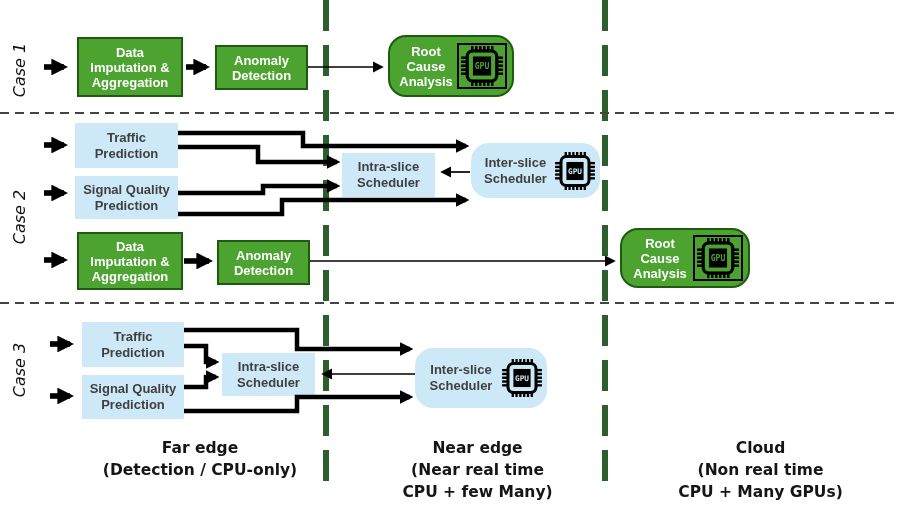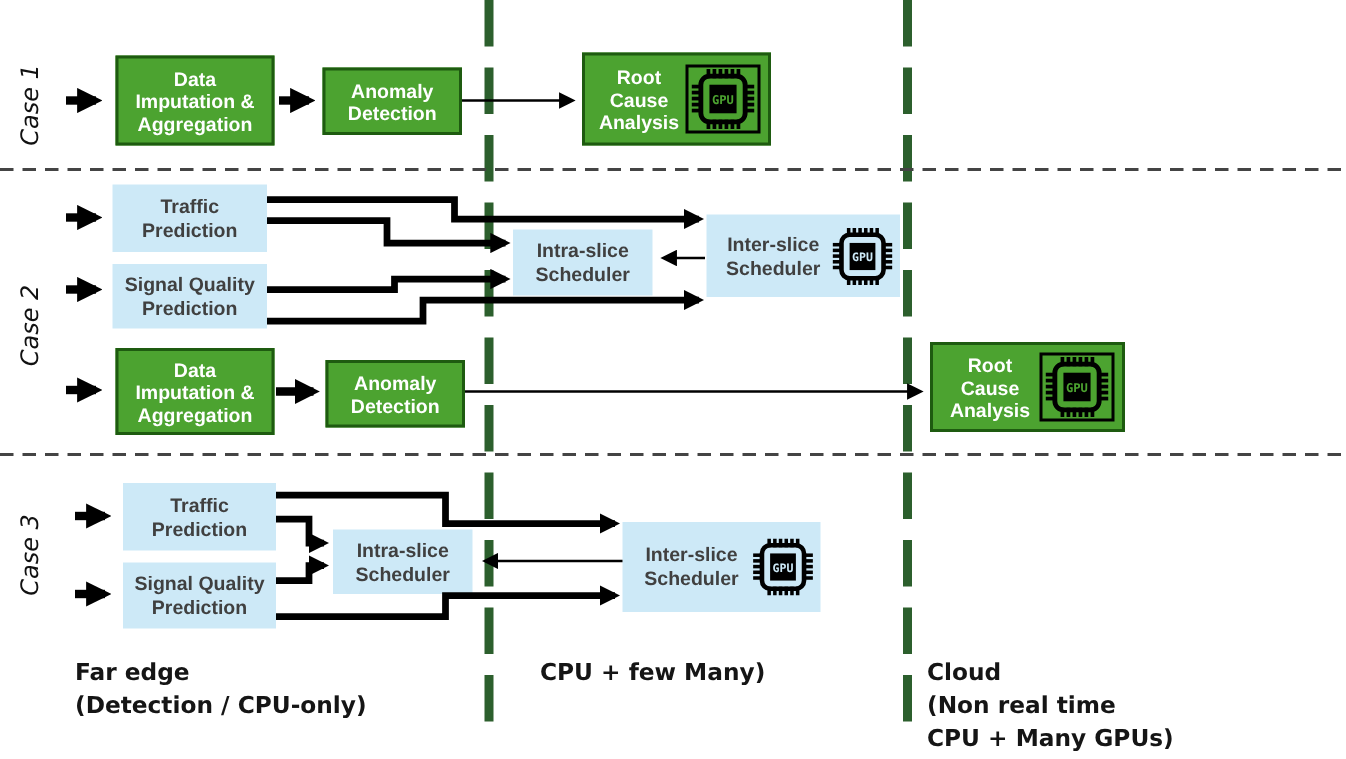--- a/index.html
+++ b/index.html
@@ -20,39 +20,39 @@
   .arr.thin{stroke-width:1.7;marker-end:url(#aht);}
 
   
   .box{position:absolute;display:flex;align-items:center;justify-content:center;
        box-sizing:border-box;text-align:center;}
   .box .box-text span{display:block;white-space:nowrap;}
   .box.green{background:var(--green-box-fill,#4CA330);border:2.5px solid var(--green-box-border,#1E5B10);
              color:#fff;font-weight:bold;font-size:13px;line-height:15px;}
   .box.blue{background:var(--blue-box-fill,#CDE9F7);color:#404040;font-weight:bold;
             font-size:13px;line-height:16px;}
-  .gpu-box{padding:0 5px;}
+  .gpu-box{padding:0 5px;border-radius:18px;}
   .gpu-box .box-text{flex:1;}
 
   
   .gpu-frame{border:2px solid #000;padding:1px 2px;display:flex;align-items:center;background:transparent;}
   .gpu-svg{display:block;}
   .gpu-ink{fill:#000;}
   .gpu-body{fill:none;stroke:#000;stroke-width:3.4;}
   .gpu-text{font-family:"DejaVu Sans Mono",monospace;font-weight:bold;font-size:8.5px;}
   .on-green .gpu-text{fill:var(--green-box-fill,#4CA330);}
   .on-blue .gpu-text{fill:var(--blue-box-fill,#CDE9F7);}
 
   
   .case-label{position:absolute;width:70px;height:22px;display:flex;align-items:center;justify-content:center;
               transform:rotate(-90deg);font-family:"DejaVu Sans",sans-serif;font-style:italic;
               font-size:16px;color:#111;white-space:nowrap;z-index:1;}
 
   
-  .zone-label{position:absolute;font-family:"DejaVu Sans",sans-serif;
+  .zone-label{position:absolute;text-align:center;font-family:"DejaVu Sans",sans-serif;
               font-weight:bold;font-size:15.5px;line-height:22px;color:#151515;z-index:1;}
   .zone-label span{display:block;white-space:nowrap;}
 </style>
 </head>
 <body>
 
 <div class="stage">
 
   <svg class="layer underlay" width="897" height="506" viewBox="0 0 897 506">
     <line class="divider-green" x1="326" y1="0" x2="326" y2="482"></line>
@@ -285,20 +285,22 @@
       <rect class="gpu-body" x="6.5" y="5" width="31" height="32" rx="6"></rect>
       <text class="gpu-text" x="22" y="24.5" text-anchor="middle">GPU</text>
     </svg>
   </div>
 
   <div class="zone-label" style="left:50px;top:437px;width:300px;">
     <span>Far edge</span>
     <span>(Detection / CPU-only)</span>
   </div>
   <div class="zone-label" style="left:360px;top:437px;width:235px;">
+    <span>Near edge</span>
+    <span>(Near real time</span>
     <span>CPU + few Many)</span>
   </div>
   <div class="zone-label" style="left:618px;top:437px;width:285px;">
     <span>Cloud</span>
     <span>(Non real time</span>
     <span>CPU + Many GPUs)</span>
   </div>
 
   <svg class="layer overlay" width="897" height="506" viewBox="0 0 897 506">
     <defs>

